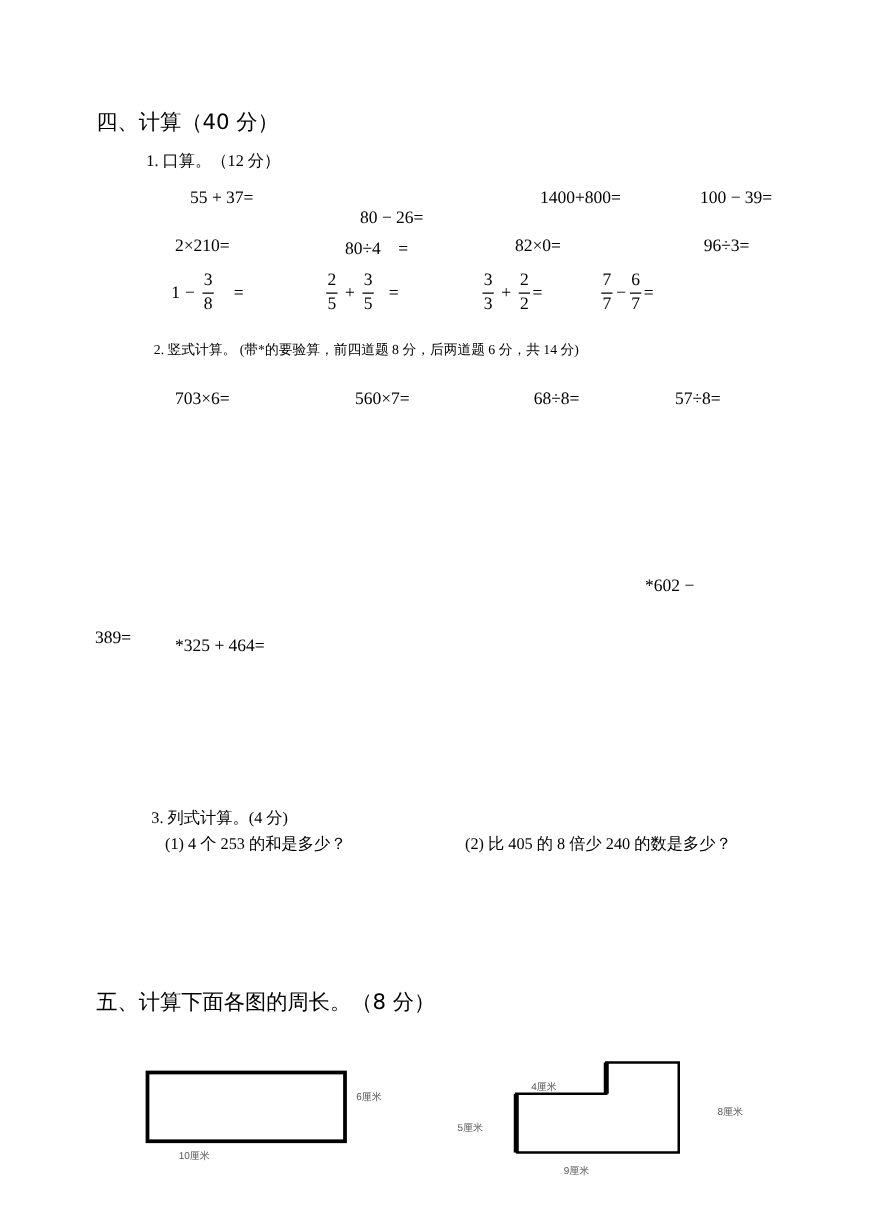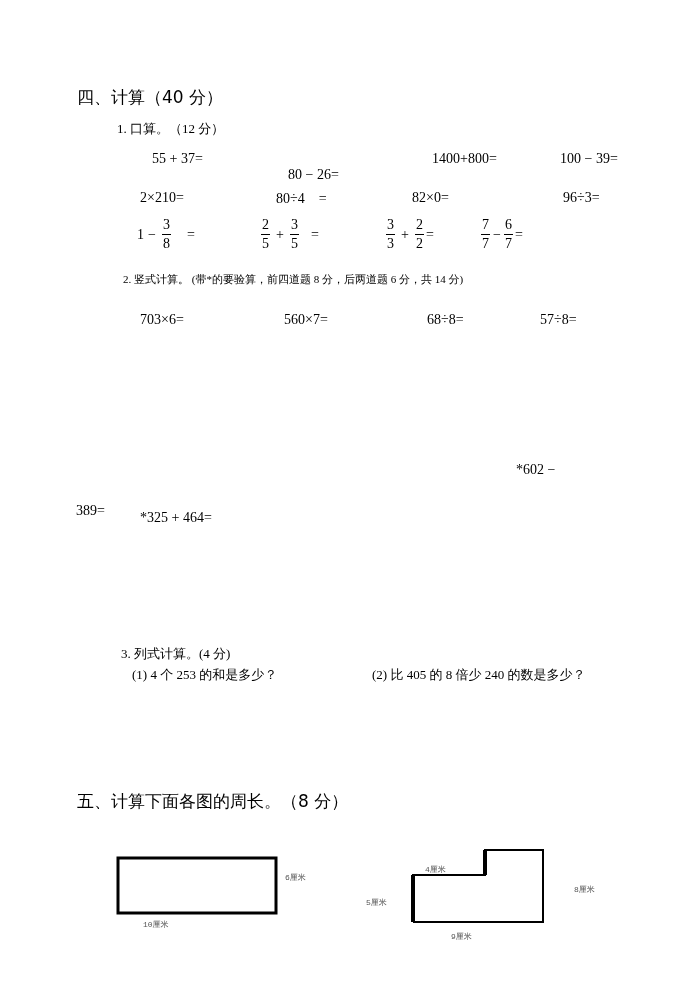--- a/index.html
+++ b/index.html
@@ -7,21 +7,21 @@
       font-family: "DejaVu Sans", sans-serif; color: #000; }
     .abs { position: absolute; white-space: nowrap; }
     .h1 { font-family: "DejaVu Sans", sans-serif; font-size: 17px; }
     .h2 { font-family: Liberation Serif, serif; font-size: 13px; }
     .serif { font-family: "Liberation Serif", "DejaVu Serif", serif; font-size: 14px; }
     .frac { display: inline-flex; flex-direction: column; align-items: center; vertical-align: middle; line-height: 1; margin: 0 2px; }
     .frac .num { border-bottom: 1px solid #000; padding: 0 1px 2px; }
     .frac .den { padding-top: 2px; }
     .expr { display: inline-flex; align-items: center; font-family: "Liberation Serif", "DejaVu Serif", serif; font-size: 14px; }
     .op { margin: 0 4px; }
-    .fig-label { position: absolute; font-size: 8px; color: #555; white-space: nowrap; font-family: Liberation Mono, monospace; }
+    .fig-label { position: absolute; font-size: 8px; color: #555; white-space: nowrap; font-family: Liberation Sans, sans-serif; }
   </style>
 </head>
 <body>
 
 <div>
 
   <div class="abs h1" style="left:77px; top:86px;">四、计算（40 分）</div>
   <div class="abs h2" style="left:117px; top:120px;">1. 口算。（12 分）</div>
 
   <div class="abs serif" style="left:152px; top:151px;">55 + 37=</div>

